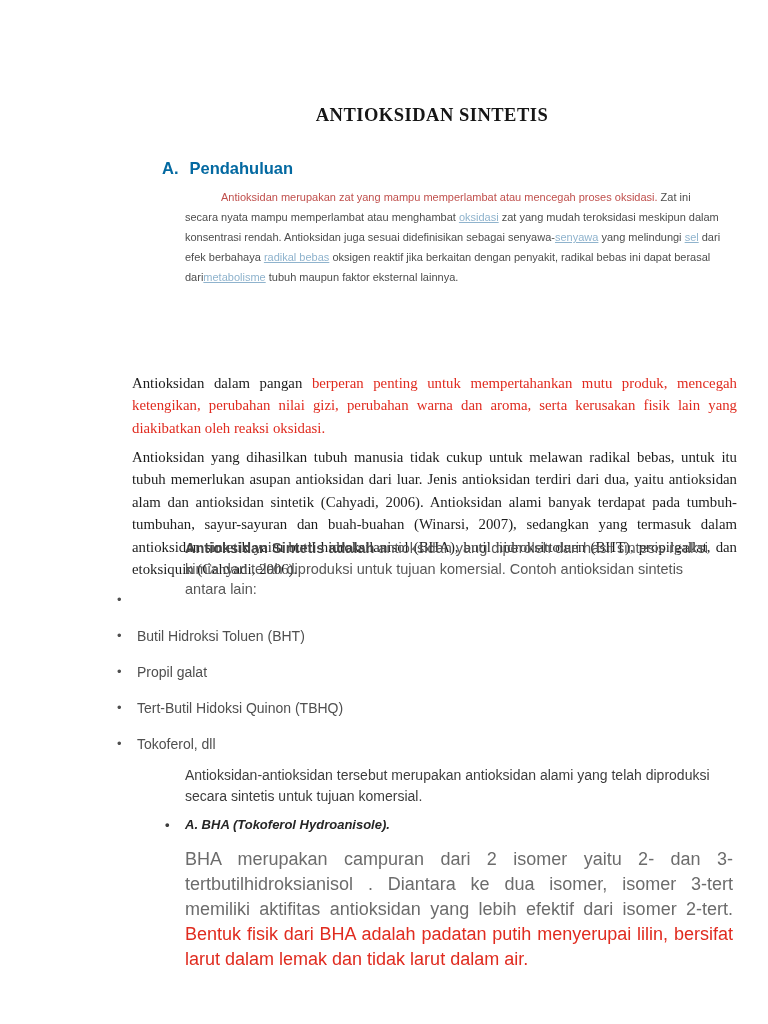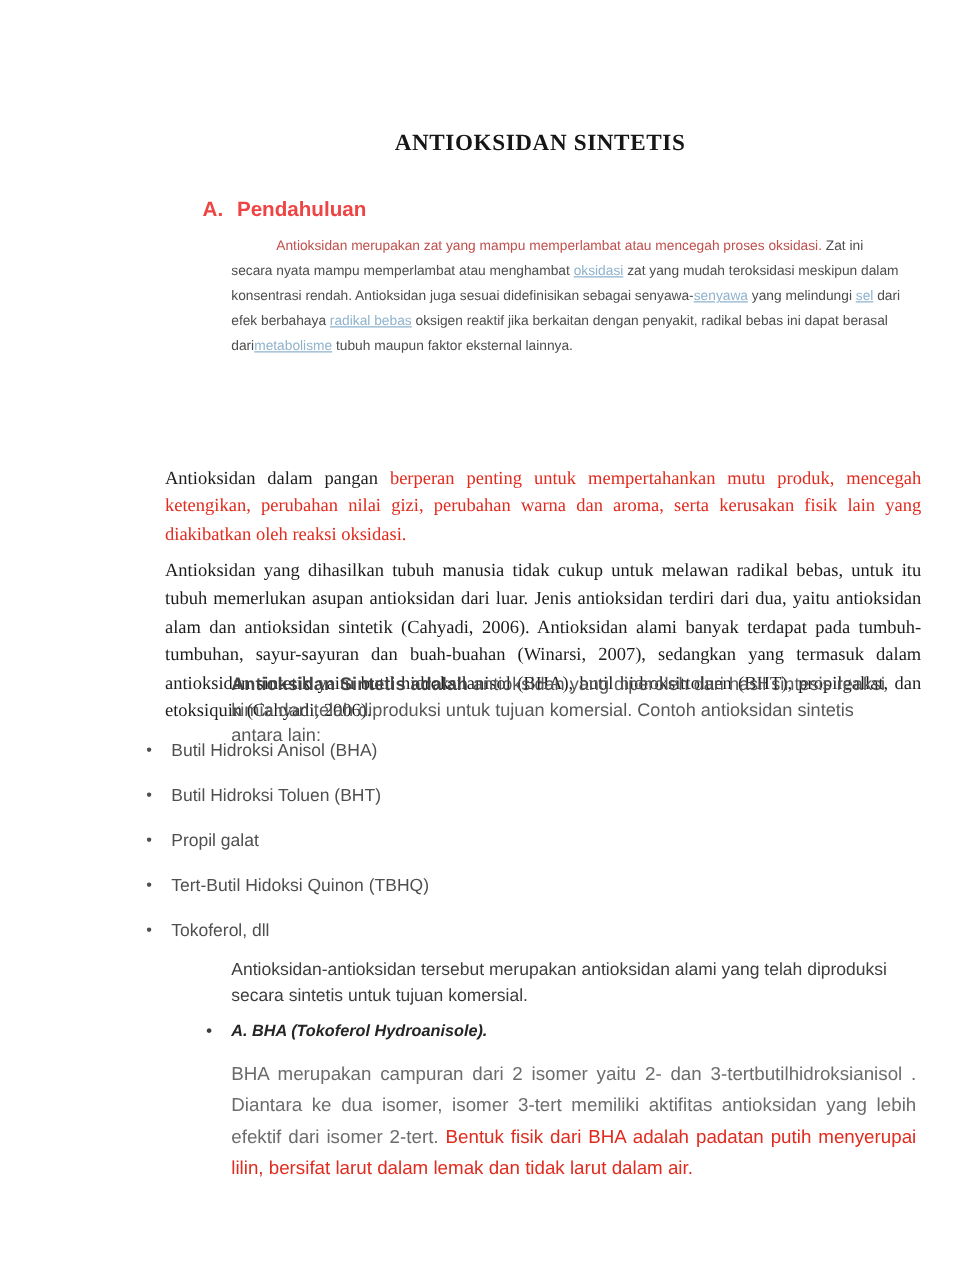--- a/index.html
+++ b/index.html
@@ -20,21 +20,21 @@
     left: 0; top: 93px; width: 768px;
     text-align: center;
     font-family: "Liberation Serif", serif;
     font-size: 18.5px; font-weight: bold;
     letter-spacing: 0.5px;
     color: #161616;
   }
   .section-heading {
     left: 114px; top: 159px;
     font-size: 16.5px; font-weight: bold;
-    color: #ef4444;
+    color: #0369a1;
   }
   .section-heading .num { margin-right: 11px; }
 
   .para { margin: 0; }
 
   .para-intro {
     left: 137px; top: 187px; width: 536px;
     font-size: 11px; line-height: 20px;
     color: #4d4d4d;
     text-indent: 36px;
@@ -80,21 +80,21 @@
   .bha-heading {
     left: 117px; top: 817px; width: 560px;
     display: flex; align-items: flex-start;
     font-size: 13px; font-weight: bold; font-style: italic;
     color: #262626;
   }
   .bha-heading .dot { font-style: normal; color: #3d3d3d; }
 
   .para-bha {
     left: 137px; top: 847px; width: 548px;
-    font-size: 15px; line-height: 25px;
+    font-size: 18px; line-height: 25px;
     color: #6c6c6c;
     text-align: justify;
     --seg-red-color: #e02b1f;
   }
 
   .seg-red  { color: var(--seg-red-color); }
   .seg-bold { font-weight: bold; color: #454545; text-align: center; }
   .seg-link { color: #8fb3cd; text-decoration: underline; cursor: pointer; }
   .seg-plain { }
 </style>
@@ -113,21 +113,20 @@
 
   <p class="abs para para-serif para-pangan"><span class="seg-plain"> Antioksidan dalam pangan </span><span class="seg-red">berperan penting untuk mempertahankan mutu produk, mencegah ketengikan, perubahan nilai gizi, perubahan warna dan aroma, serta kerusakan fisik lain yang diakibatkan oleh reaksi oksidasi.</span></p>
 
   <p class="abs para para-serif para-tubuh"><span class="seg-plain"> Antioksidan yang dihasilkan tubuh manusia tidak cukup untuk melawan radikal bebas, untuk itu tubuh memerlukan asupan antioksidan dari luar. Jenis antioksidan terdiri dari dua, yaitu antioksidan alam dan antioksidan sintetik (Cahyadi, 2006). Antioksidan alami banyak terdapat pada tumbuh-tumbuhan, sayur-sayuran dan buah-buahan (Winarsi, 2007), sedangkan yang termasuk dalam antioksidan sintetik yaitu butil hidroksilanisol (BHA), butil hidroksittoluen (BHT), propilgallat, dan etoksiquin (Cahyadi, 2006).</span></p>
 
   <p class="abs para para-sintetis"><span class="seg-bold">Antioksidan Sintetis adalah</span><span class="seg-plain"> antioksidan yang diperoleh dari hasil sintesis reaksi kimia dan telah diproduksi untuk tujuan komersial. Contoh antioksidan sintetis antara lain:</span></p>
 
   <ul class="abs bullet-list">
       <li>
       <span class="dot">•</span>
-      <span class="li-text">Butil Hidroksi Anisol (BHA)</span>
     </li>
       <li>
       <span class="dot">•</span>
       <span class="li-text">Butil Hidroksi Toluen (BHT)</span>
     </li>
       <li>
       <span class="dot">•</span>
       <span class="li-text">Propil galat</span>
     </li>
       <li>

